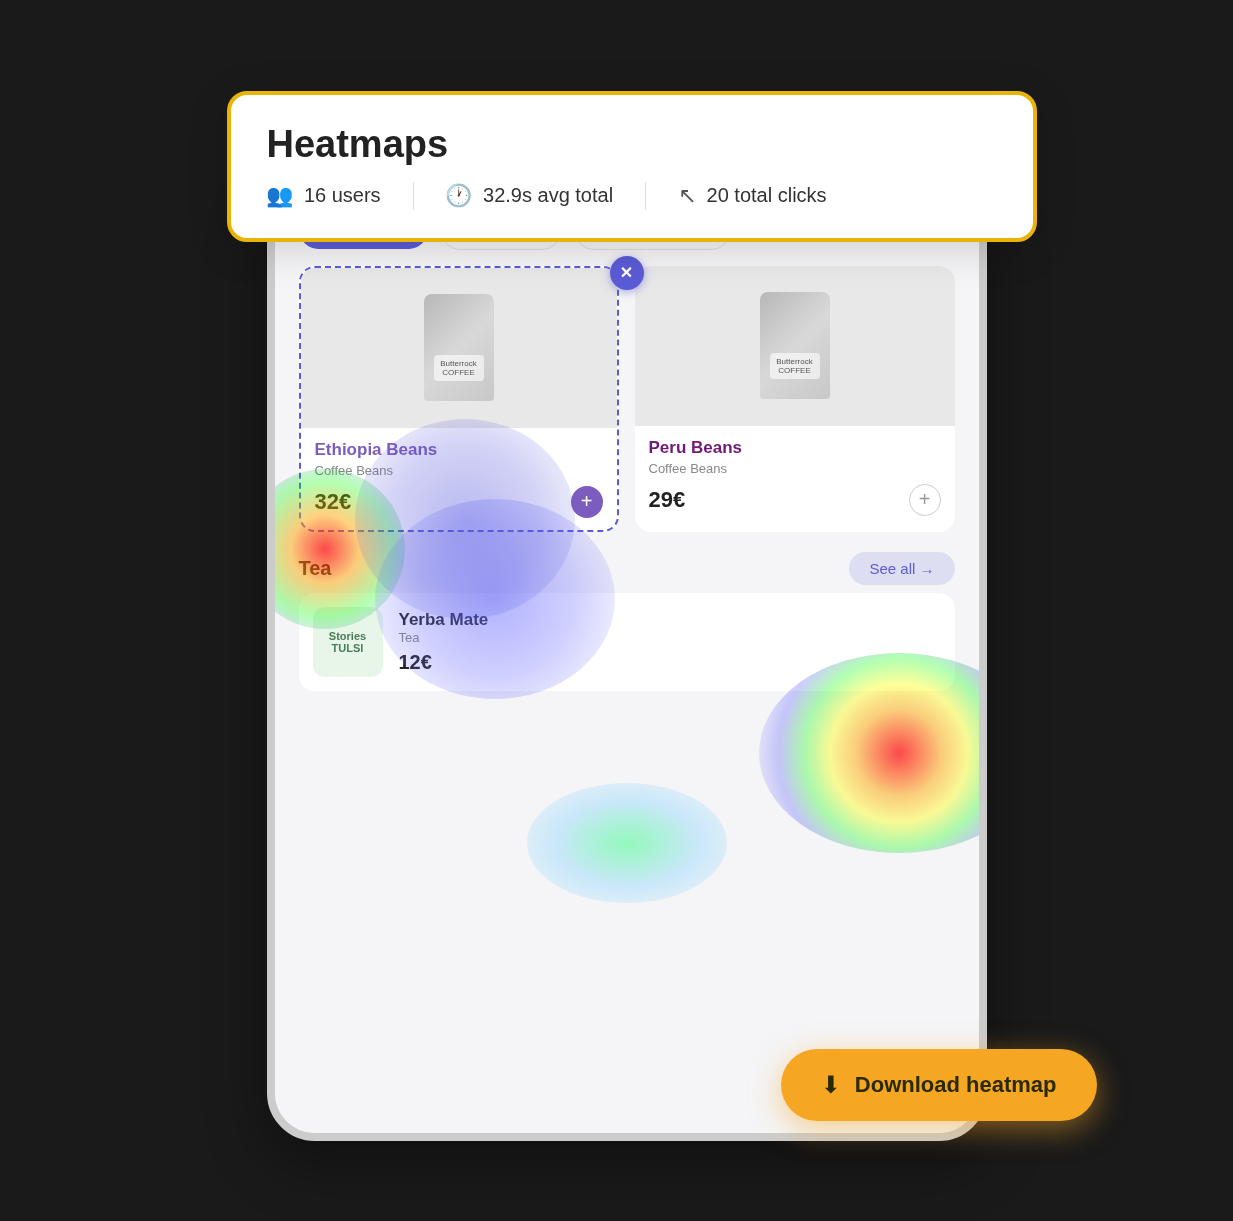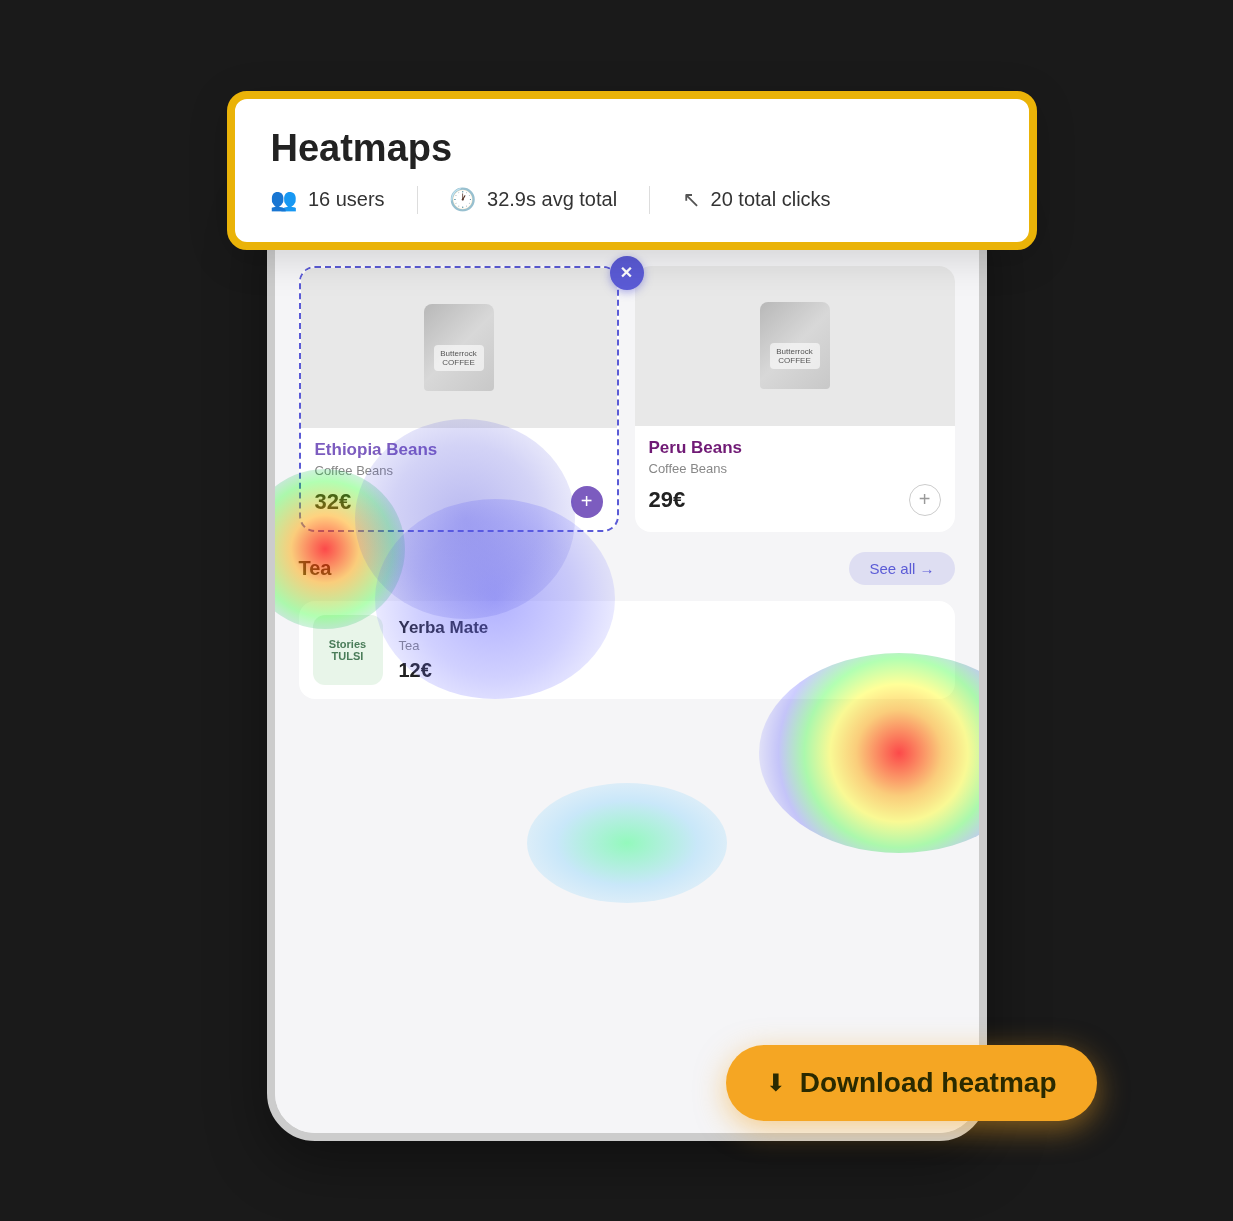--- a/index.html
+++ b/index.html
@@ -28,21 +28,21 @@
     
     .stats-card {
       position: absolute;
       top: 30px;
       left: 60px;
       right: 30px;
       background: white;
       border-radius: 20px;
       padding: 28px 36px;
       box-shadow: 0 8px 40px rgba(0,0,0,0.15);
-      border: 8px solid #eab308;
+      border: 4px solid #eab308;
       z-index: 20;
     }
 
     .stats-title {
       font-size: 38px;
       font-weight: 700;
       color: #222;
       margin-bottom: 16px;
     }
 
@@ -242,21 +242,21 @@
 
     
     .tea-section {
       padding: 20px 24px 0;
     }
 
     .section-header {
       display: flex;
       align-items: center;
       justify-content: space-between;
-      margin-bottom: 16px;
+      margin-bottom: 8px;
     }
 
     .section-title {
       font-size: 20px;
       font-weight: 700;
       color: #222;
     }
 
     .see-all-btn {
       background: rgba(91,91,214,0.15);
@@ -325,21 +325,21 @@
       padding: 22px 40px;
       display: flex;
       align-items: center;
       gap: 14px;
       box-shadow: 0 8px 30px rgba(245,166,35,0.5);
       cursor: pointer;
       z-index: 30;
     }
 
     .download-btn-text {
-      font-size: 28px;
+      font-size: 22px;
       font-weight: 800;
       color: #2a2a00;
     }
 
     .download-icon {
       font-size: 24px;
       color: #2a2a00;
     }
 
     
@@ -391,21 +391,21 @@
       background: radial-gradient(circle, rgba(80,80,220,0.4) 0%, rgba(80,80,220,0.25) 50%, transparent 100%);
     }
 
     
     .bag-visual {
       position: relative;
     }
 
     .bag-shape {
       width: 70px;
-      height: 87px;
+      height: 107px;
       background: linear-gradient(135deg, #b8b8b8 0%, #d8d8d8 50%, #c8c8c8 100%);
       border-radius: 8px 8px 4px 4px;
       position: relative;
       margin: 12px auto;
     }
 
     .bag-label {
       position: absolute;
       bottom: 20px;
       left: 50%;

